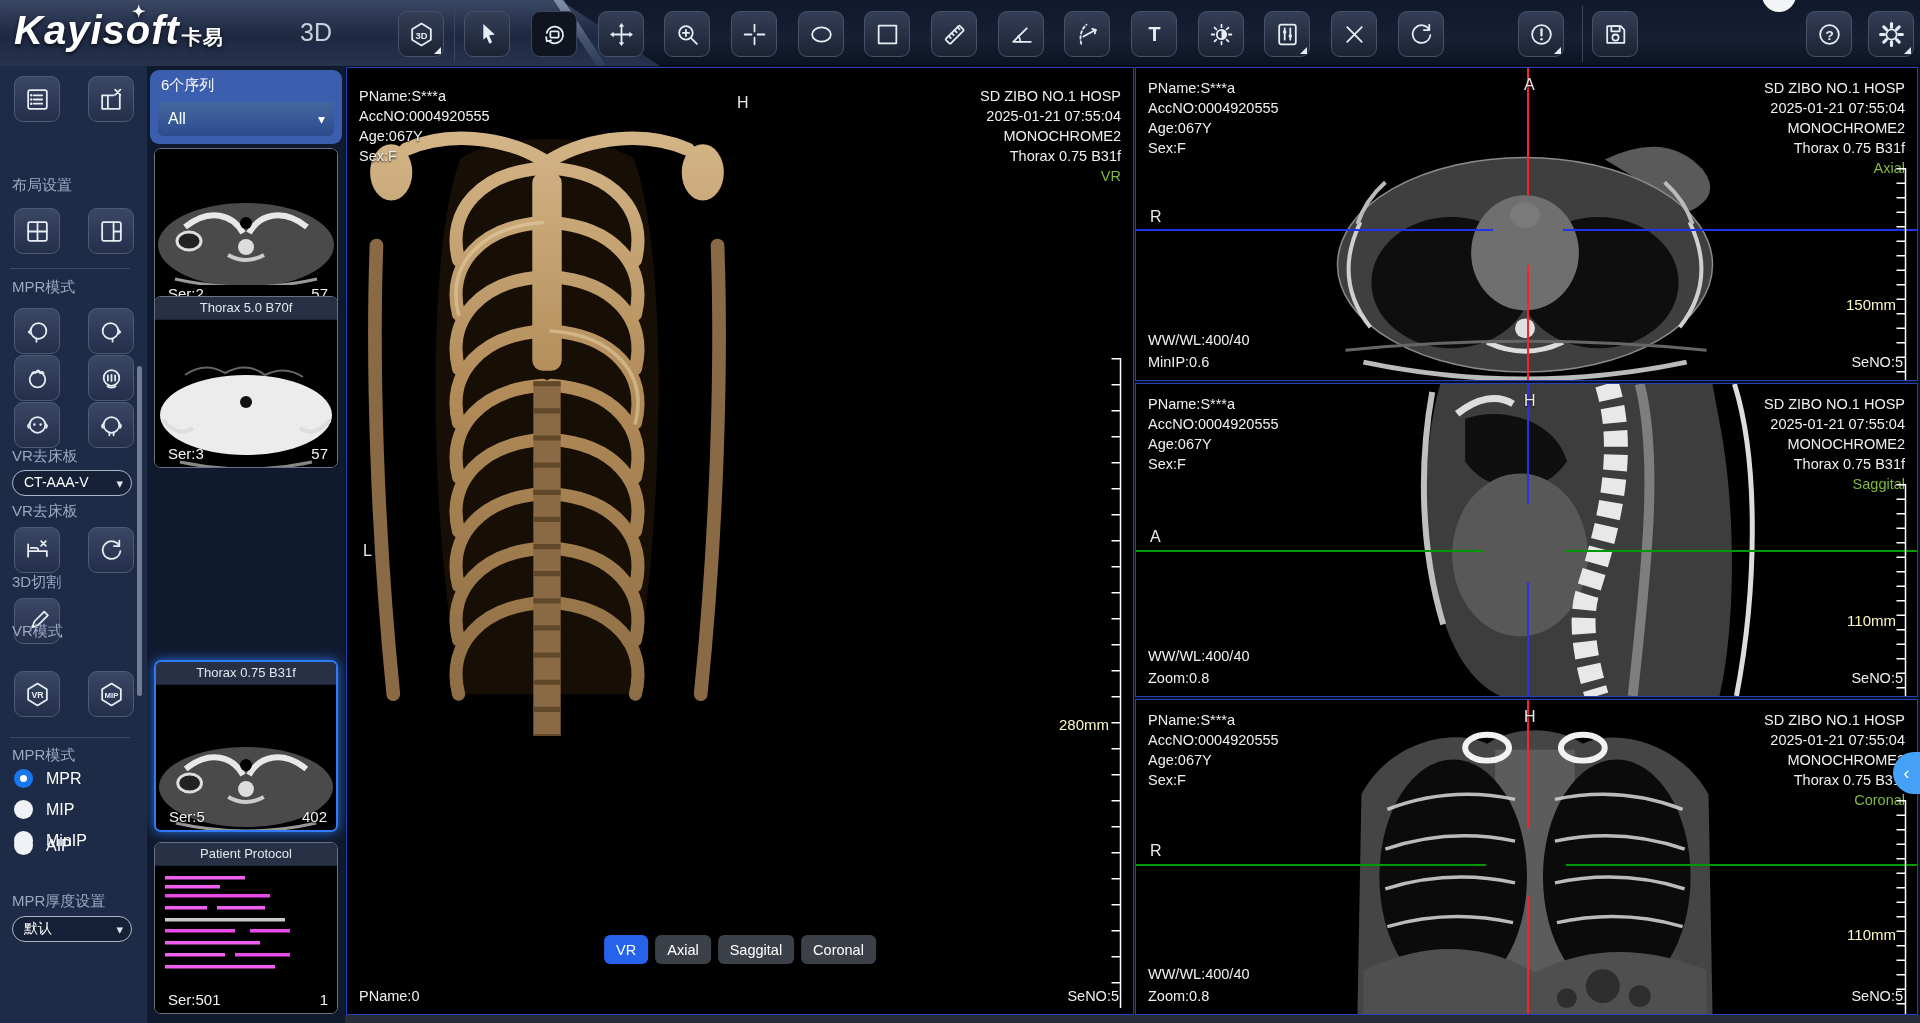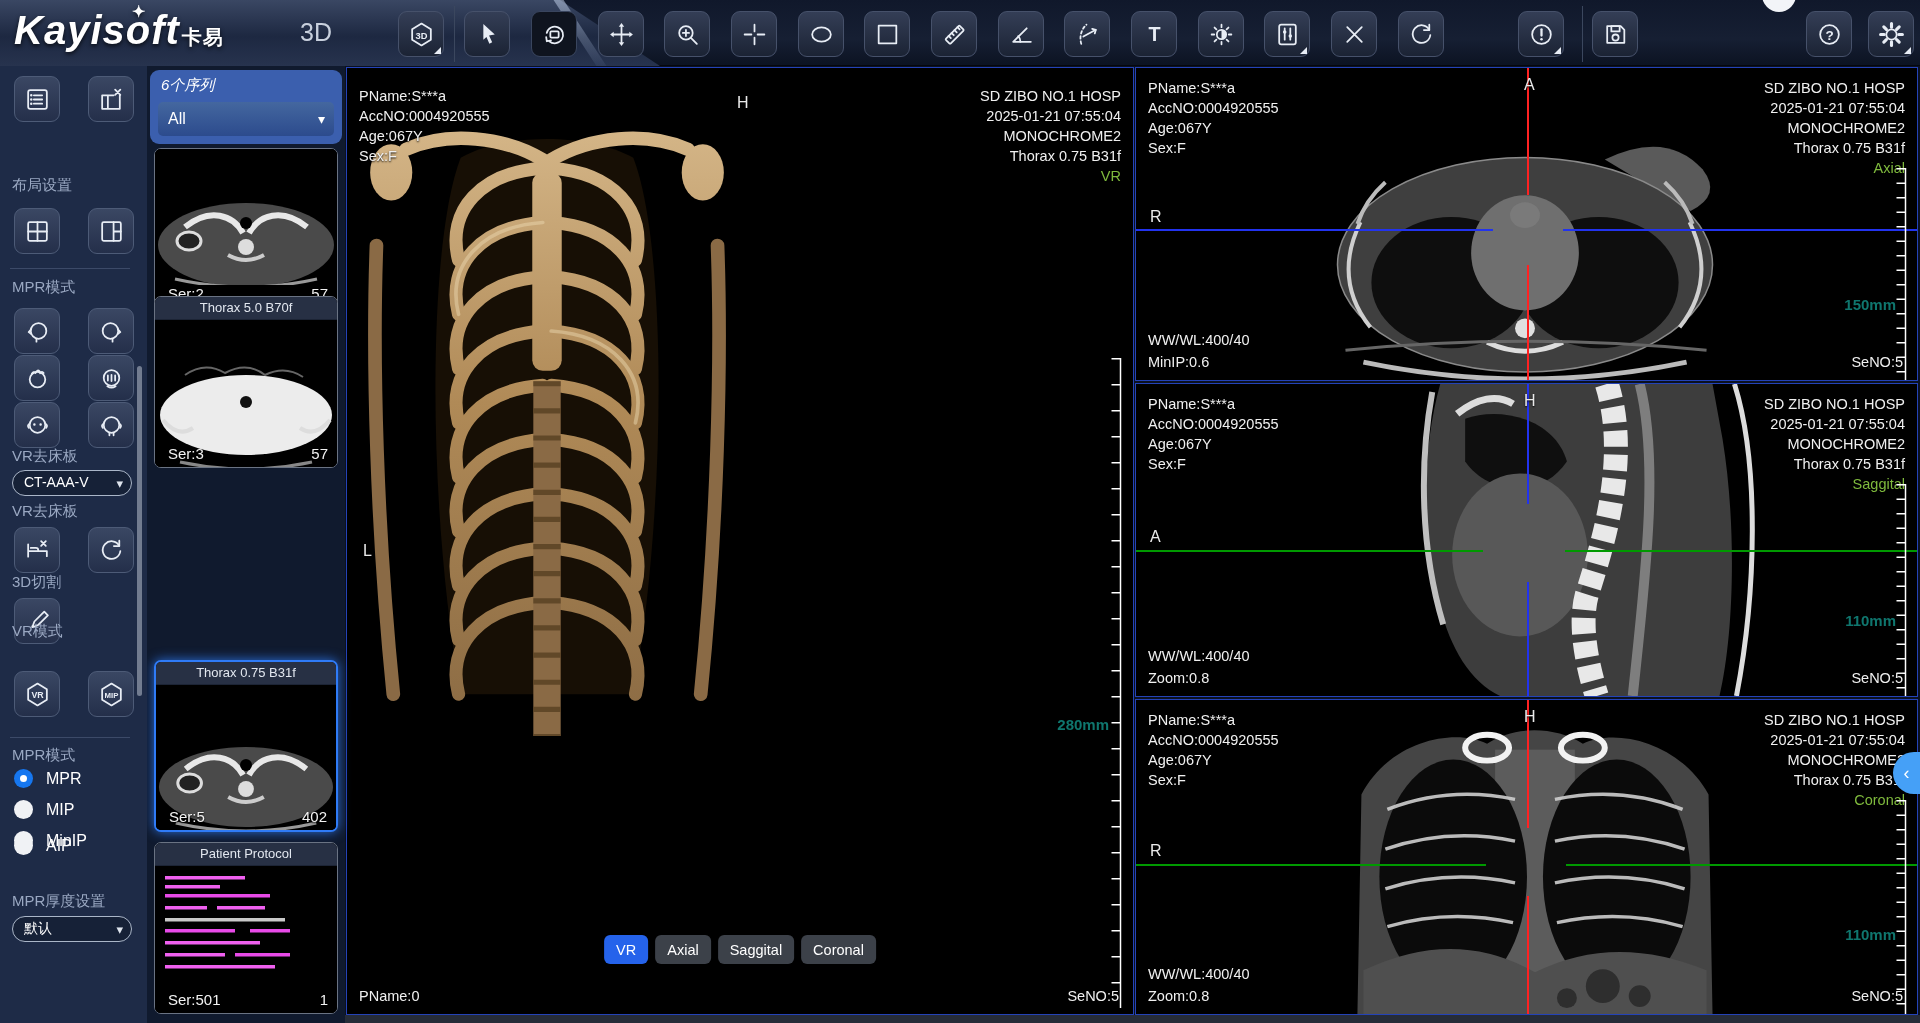--- a/index.html
+++ b/index.html
@@ -52,21 +52,21 @@
   .radio.checked::after { content:""; width:7px; height:7px; border-radius:50%; background:#fff; }
   .radio-label { color:#fff; font-size:16px; }
   #sidebar-scroll { position:absolute; left:137px; top:300px; width:5px; height:330px;
            border-radius:3px; background:#aab3c2; opacity:.6; cursor:pointer; }
 
   
   #series-panel { position:absolute; left:147px; top:66px; width:198px; height:957px;
                   background:#101a2e; z-index:20; }
   #series-header { position:absolute; left:3px; top:4px; width:192px; height:74px;
                    background:#3b5fae; border-radius:9px; }
-  #series-count { position:absolute; left:11px; top:6px; color:#fff; font-size:15px;font-style:italic; }
+  #series-count { position:absolute; left:11px; top:6px; color:#fff; font-size:15px; }
   #series-filter { position:absolute; left:8px; top:32px; width:176px; height:34px;
                    background:linear-gradient(180deg,#44679f,#2c4b8d); border-radius:5px;
                    color:#fff; font-size:16px; line-height:34px; padding-left:10px; cursor:pointer; }
   #series-filter .chev { position:absolute; right:9px; top:0; font-size:14px; }
   .thumb { position:absolute; left:7px; width:184px; background:#000;
            border:1px solid #6a7383; border-radius:7px; overflow:hidden; cursor:pointer; }
   .thumb.selected { border:2px solid #2f7bf7; box-shadow:0 0 12px rgba(47,123,247,.85); }
   .thumb-title { height:23px; background:rgba(42,52,74,.92); color:#e2e7ef; font-size:13px;
                  text-align:center; line-height:22px; white-space:nowrap; overflow:hidden;
                  border-bottom:1px solid #1c2435; }
@@ -76,21 +76,21 @@
                text-shadow:0 1px 2px #000; }
   .thumb-count { position:absolute; right:9px; bottom:5px; color:#f2f2f2; font-size:15px;
                text-shadow:0 1px 2px #000; }
 
   
   .pane { position:absolute; background:#000; border:1px solid #2443b8; overflow:hidden; }
   .ol { position:absolute; color:#f0f0f0; font-size:14.5px; text-shadow:0 1px 2px #000; white-space:nowrap; }
   .ol-r { text-align:right; right:12px; }
   .green { color:#7fba3d; }
   .marker { position:absolute; color:#eaeaea; font-size:16px; text-shadow:0 1px 2px #000; }
-  .mm { position:absolute; color:#0f766e; font-size:15px; font-weight:bold; text-shadow:0 1px 2px #000; }
+  .mm { position:absolute; color:#fef9c3; font-size:15px; font-weight:normal; text-shadow:0 1px 2px #000; }
   .viewbtn { height:29px; padding:0 12px; border:none; border-radius:6px; color:#fff;
              font-size:14.5px; font-family:"Liberation Sans",sans-serif; cursor:pointer;
              background:#3c4149; }
   .viewbtn.active { background:#2563eb; }
   .ct-img { position:absolute; inset:0; }
   .ct-img svg { width:100%; height:100%; display:block; }
   .xh { position:absolute; }
   #collapse-btn { position:absolute; left:1893px; top:752px; width:27px; height:42px;
                   background:#45a0f7; border-radius:21px 0 0 21px; color:#fff; font-size:18px;
                   display:flex; align-items:center; justify-content:center; cursor:pointer; z-index:60; }

